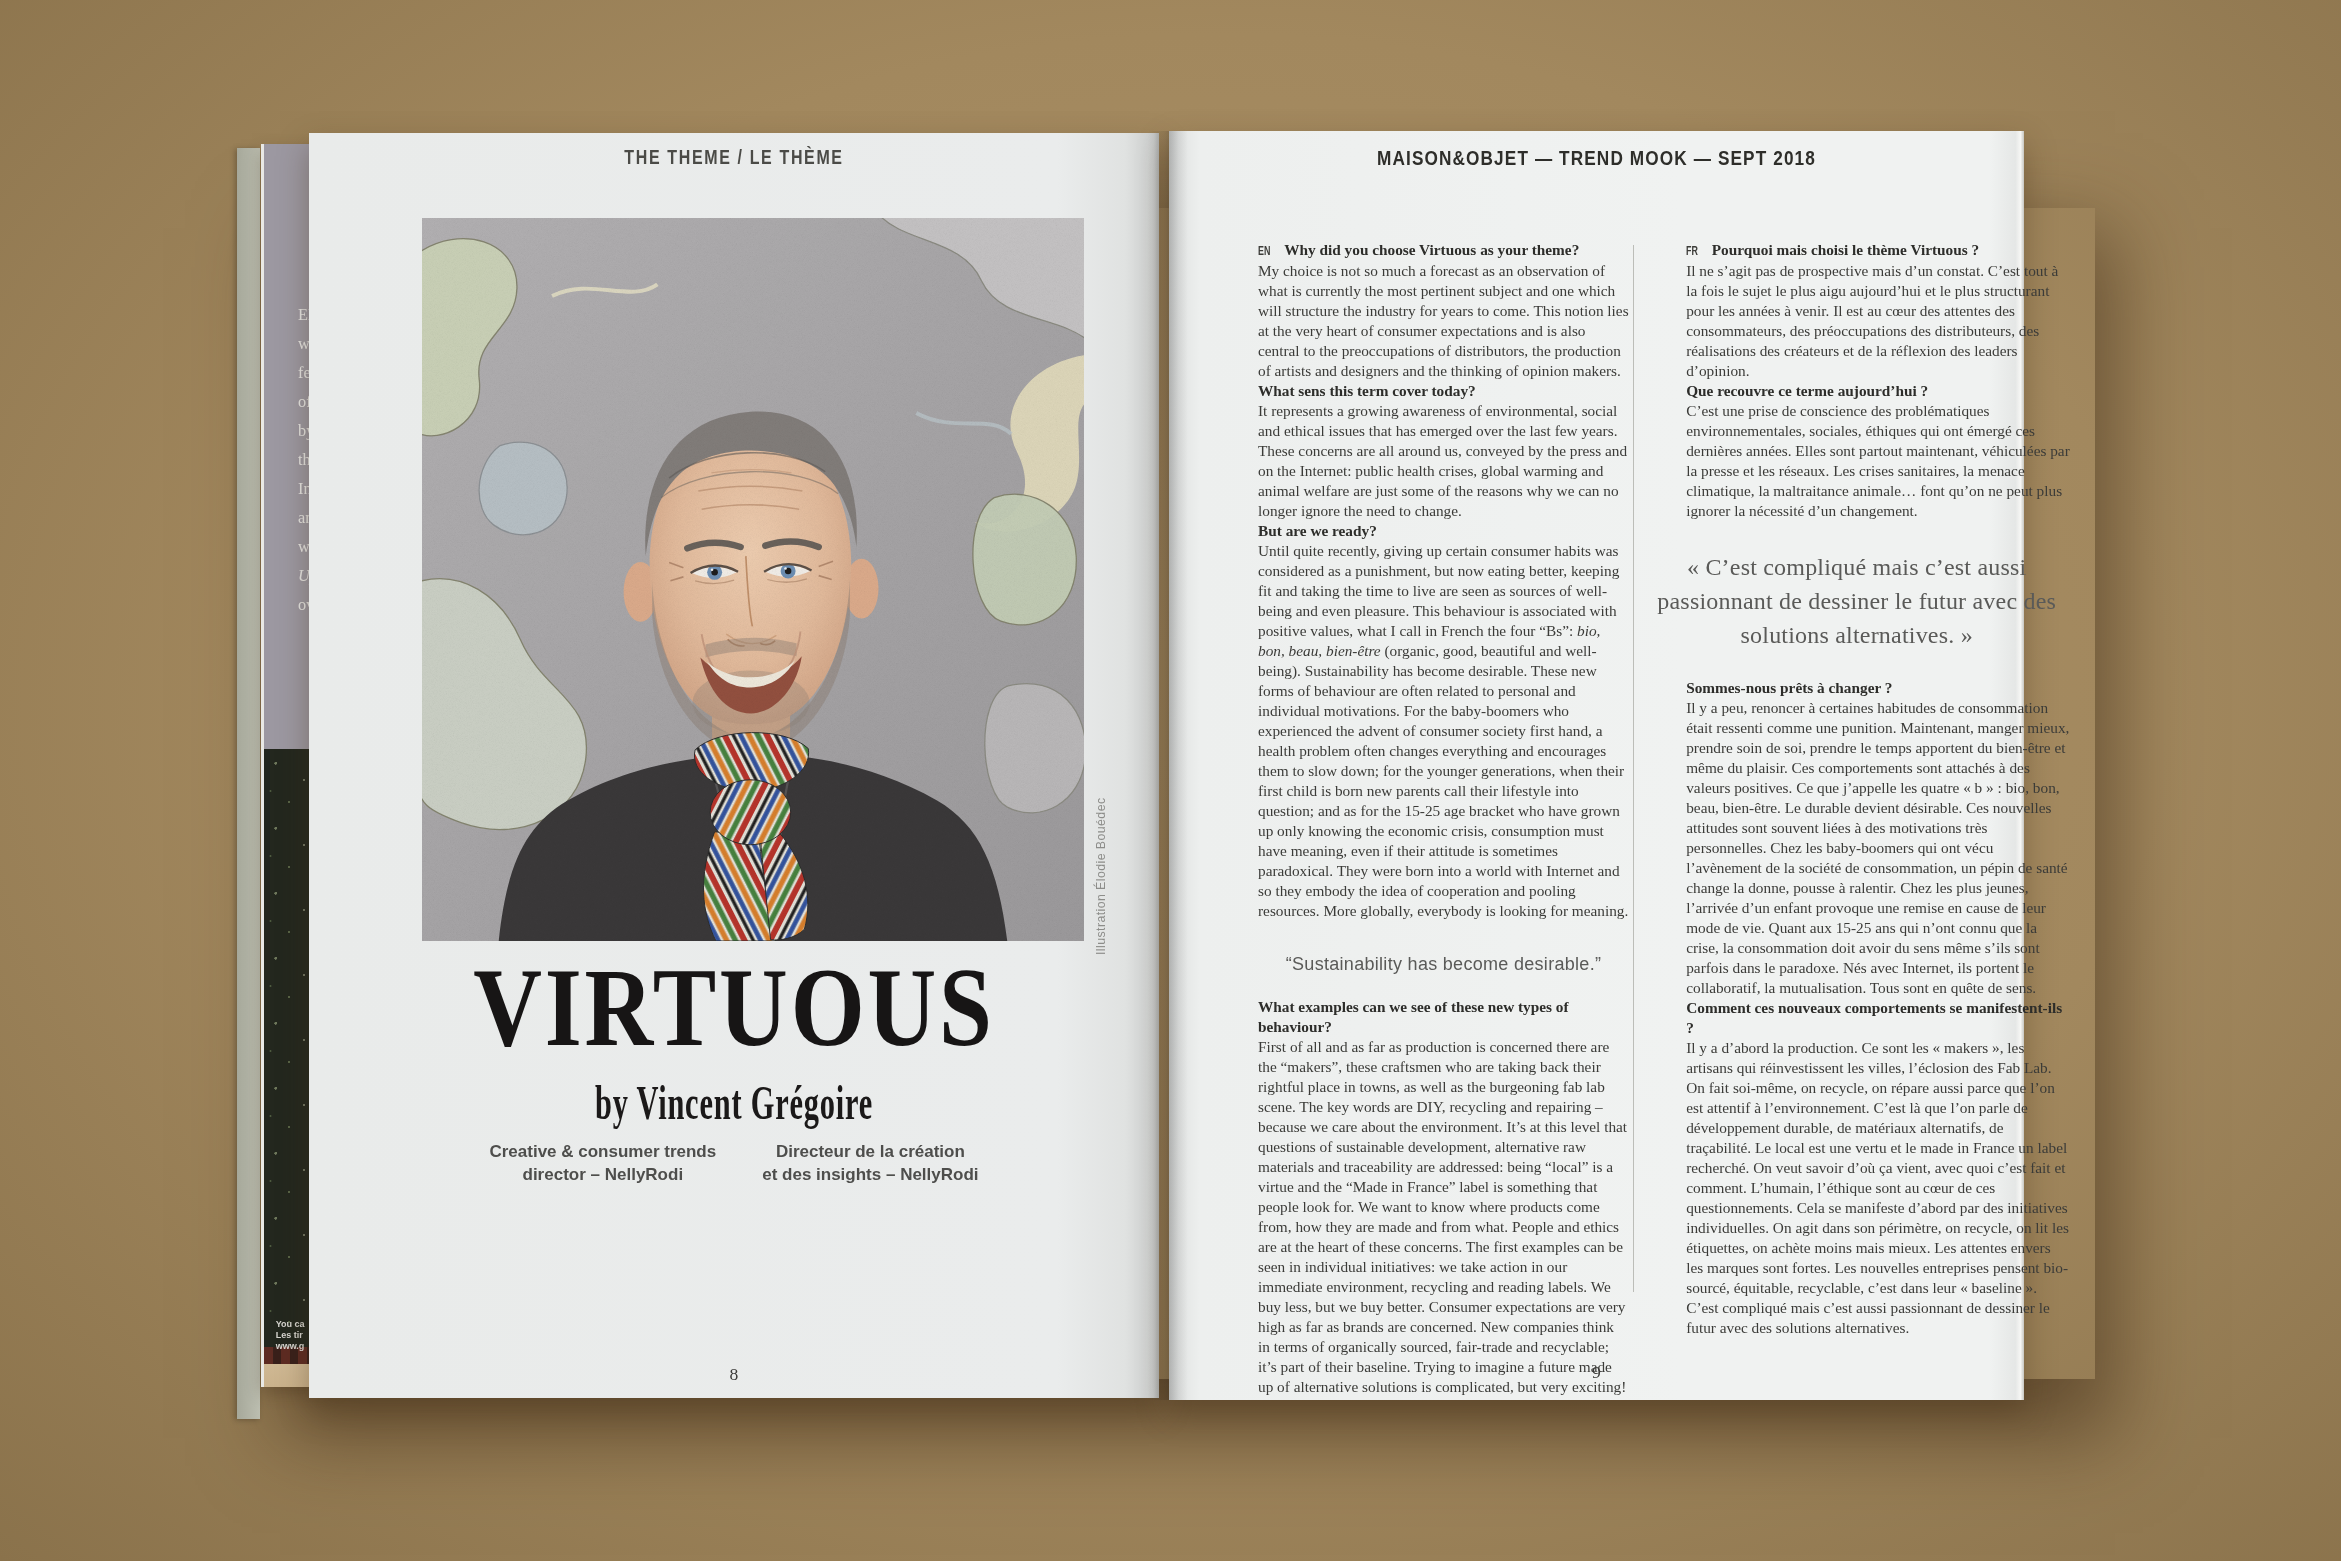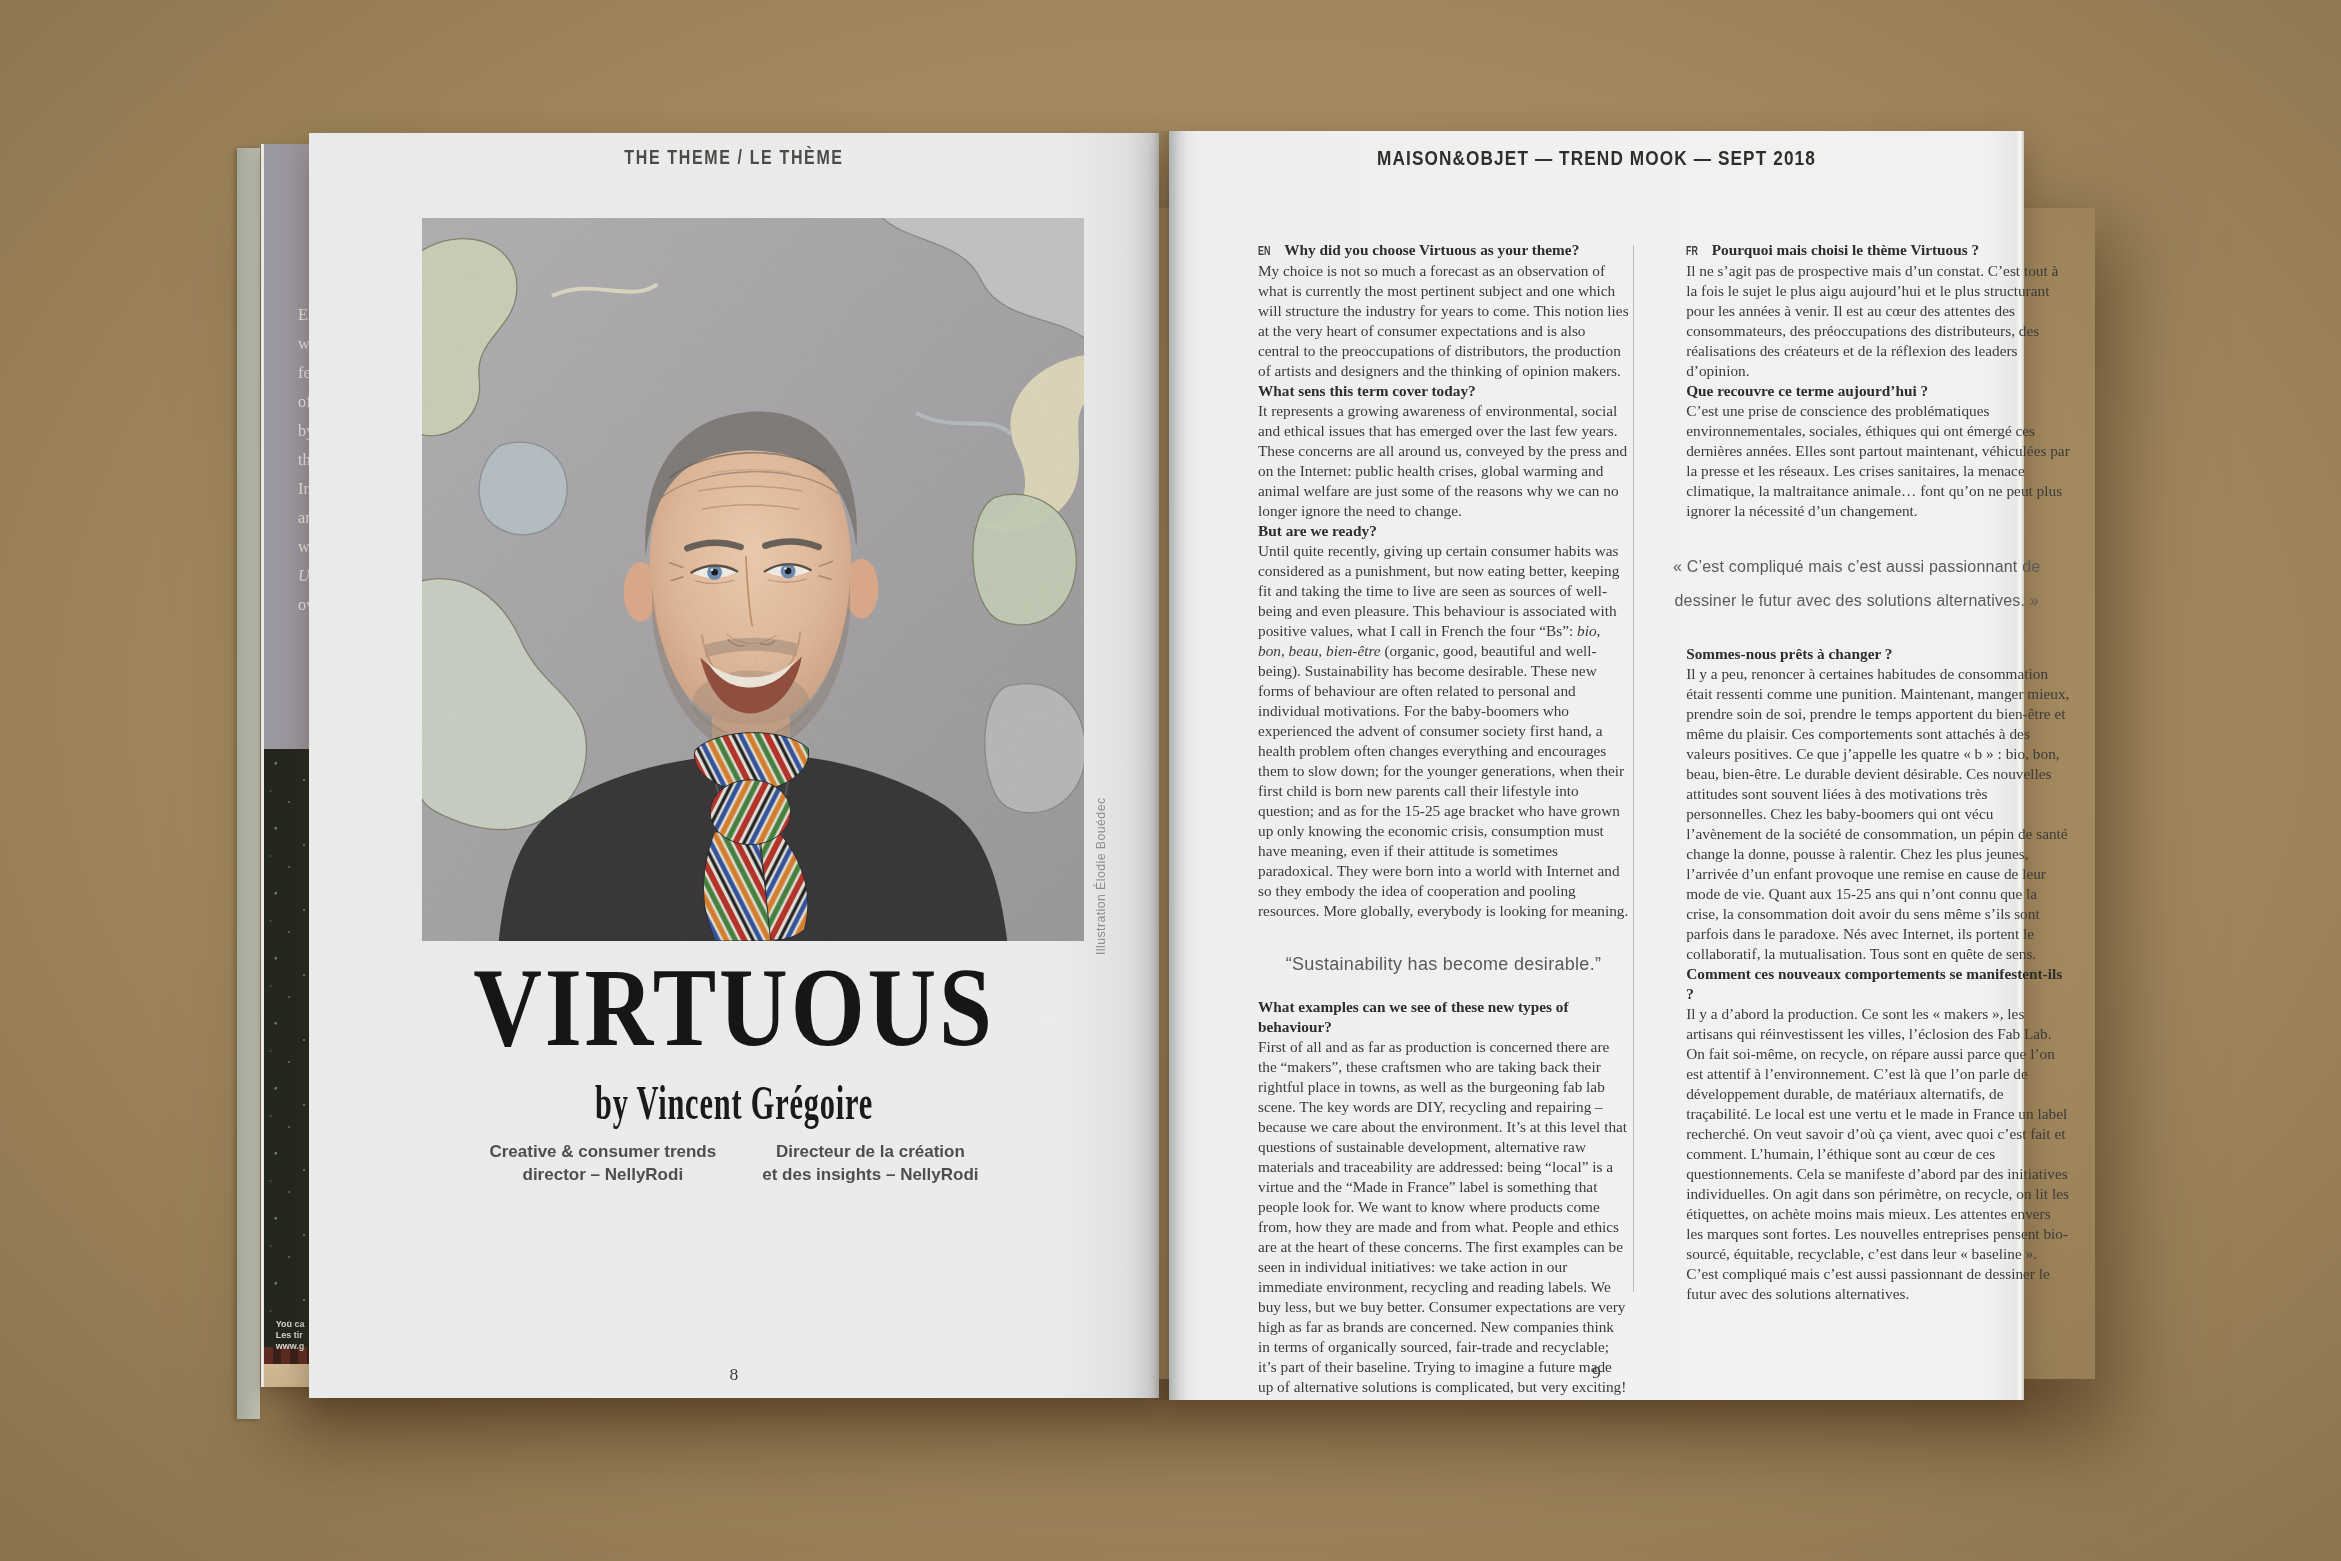--- a/index.html
+++ b/index.html
@@ -56,21 +56,21 @@
   .columns{position:absolute;left:46px;top:109px;display:flex;}
   .col{font-size:15.3px;line-height:20px;color:#3b3b38;text-align:left;}
   .col-en{width:414px;}
   .col-fr{width:427px;}
   .colrule{width:1.3px;background:#bcbdb8;margin:5.2px 9px 0 3.9px;height:1047px;flex:none;}
   .blk{margin:0;padding-left:43px;}
   .blk.q{font-weight:700;color:#2d2d2a;}
   .col .blk:first-child{margin-top:0;}
   .blk.quote{font-family:"Liberation Sans",sans-serif;font-weight:400;color:#5a5a58;text-align:center;}
   .col-en .blk.quote{font-size:18px;letter-spacing:0.3px;margin:33px 0 23px;}
-  .col-fr .blk.quote{font-size:16px;line-height:34px;letter-spacing:0.2px;margin:29px 0 26px;padding:0 2.6px;}
+  .col-fr .blk.quote{font-size:24px;line-height:34px;letter-spacing:0.2px;margin:29px 0 26px;padding:0 2.6px;font-family:Liberation Serif, serif;}
   .lang-tag{display:inline-block;font-family:"Liberation Sans",sans-serif;font-size:12.4px;font-weight:700;
     transform:scaleX(.72);transform-origin:left bottom;margin-right:9px;color:#3c3c38;}
   em{font-style:italic;}
 </style>
 </head>
 <body>
 
 <div class="stage">
   <div class="book-shadow"></div>
 

